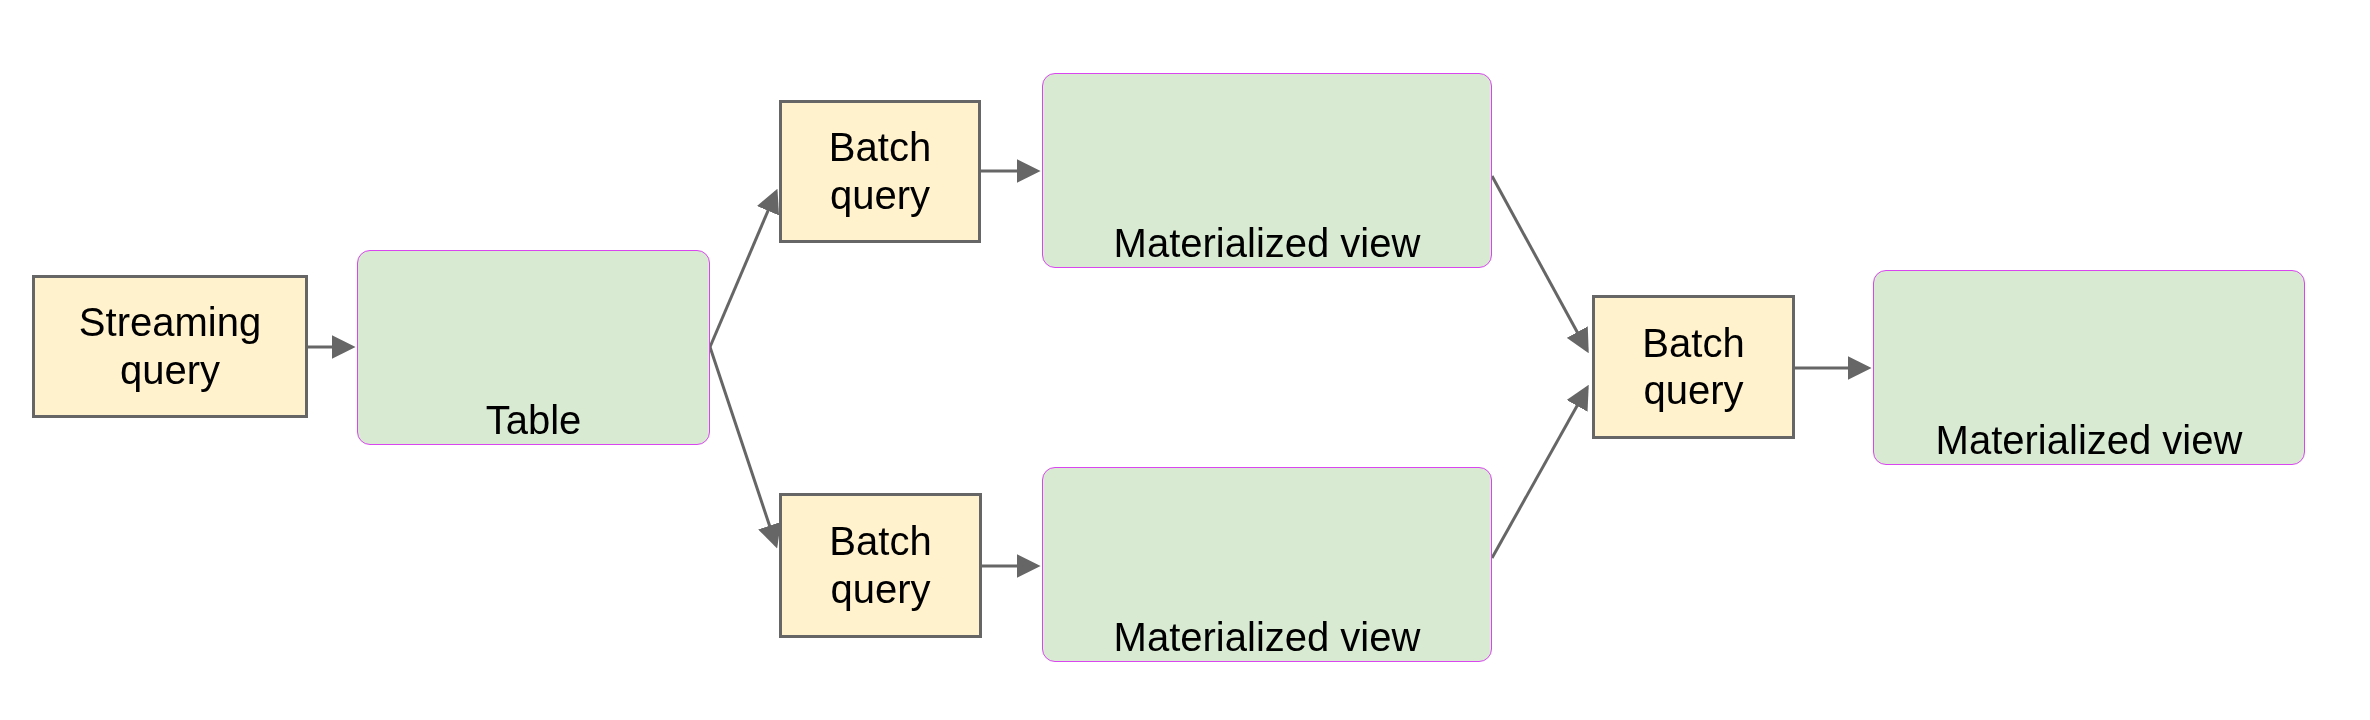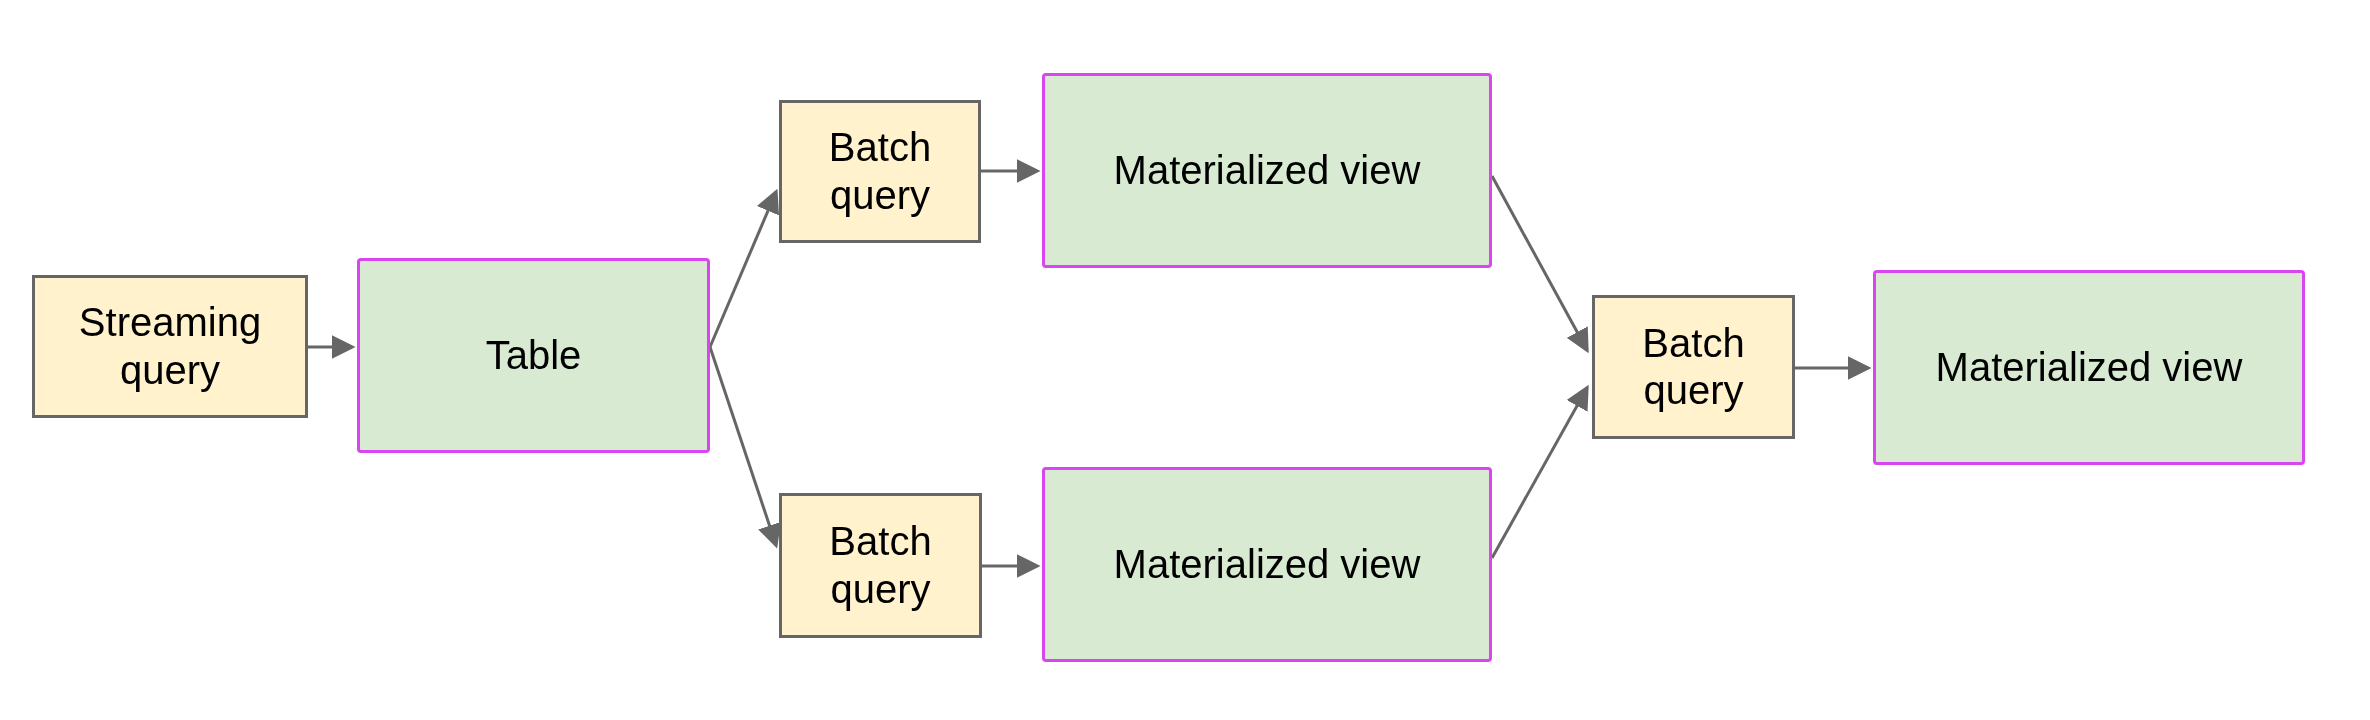--- a/index.html
+++ b/index.html
@@ -35,26 +35,27 @@
     color: #000000;
   }
   .node span { display: block; padding: 0 8px; }
   .yellow {
     background: #FFF2CC;
     border: 3px solid #666666;
     justify-content: center;
   }
   .green {
     background: #D9EAD3;
-    border: 3px solid #d946ef;
-    border-radius: 4px;
+    border: 1px solid #d946ef;
+    border-radius: 13px;
+    align-items: flex-end;
   }
   
   #n-streaming   { left: 32px;   top: 275px; width: 276px; height: 143px; }
-  #n-table       { left: 357px;  top: 250px; width: 353px; height: 195px; margin-top: 8px; }
+  #n-table       { left: 357px;  top: 250px; width: 353px; height: 195px; }
   #n-bq-top      { left: 779px;  top: 100px; width: 202px; height: 143px; }
   #n-mv-top      { left: 1042px; top: 73px;  width: 450px; height: 195px; }
   #n-bq-bottom   { left: 779px;  top: 493px; width: 203px; height: 145px; }
   #n-mv-bottom   { left: 1042px; top: 467px; width: 450px; height: 195px; }
   #n-bq-final    { left: 1592px; top: 295px; width: 203px; height: 144px; }
   #n-mv-final    { left: 1873px; top: 270px; width: 432px; height: 195px; }
 
   #connectors line {
     stroke: #666666;
     stroke-width: 3;

